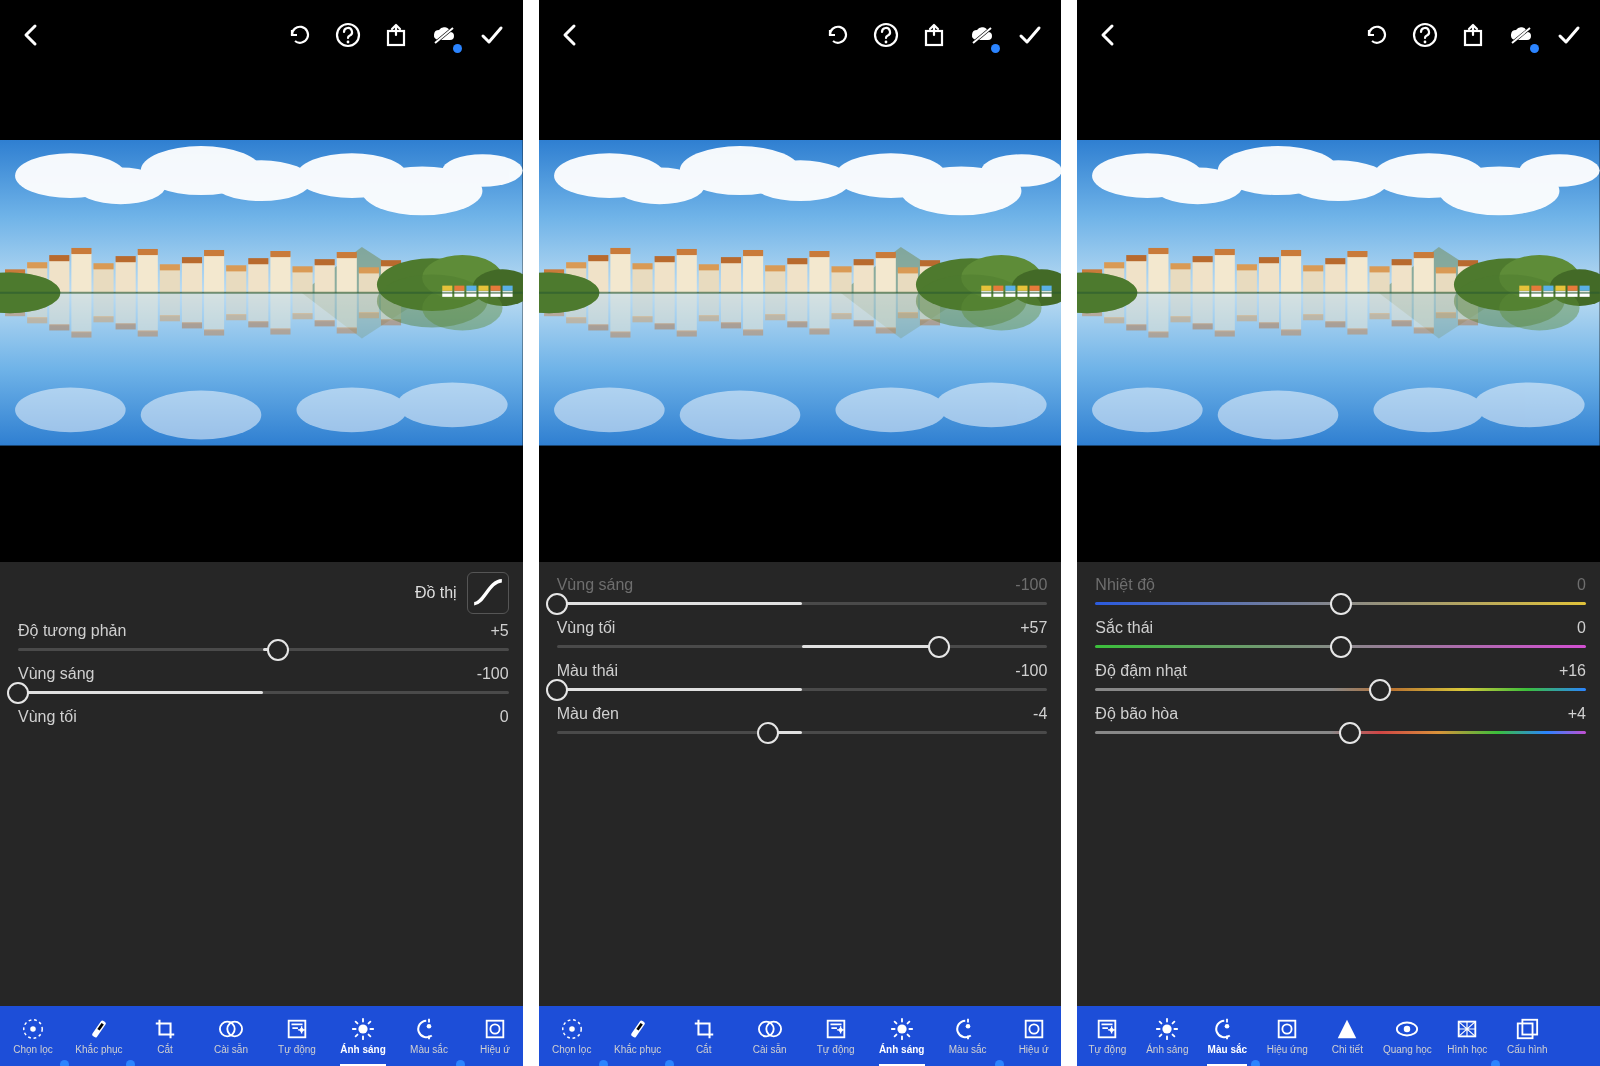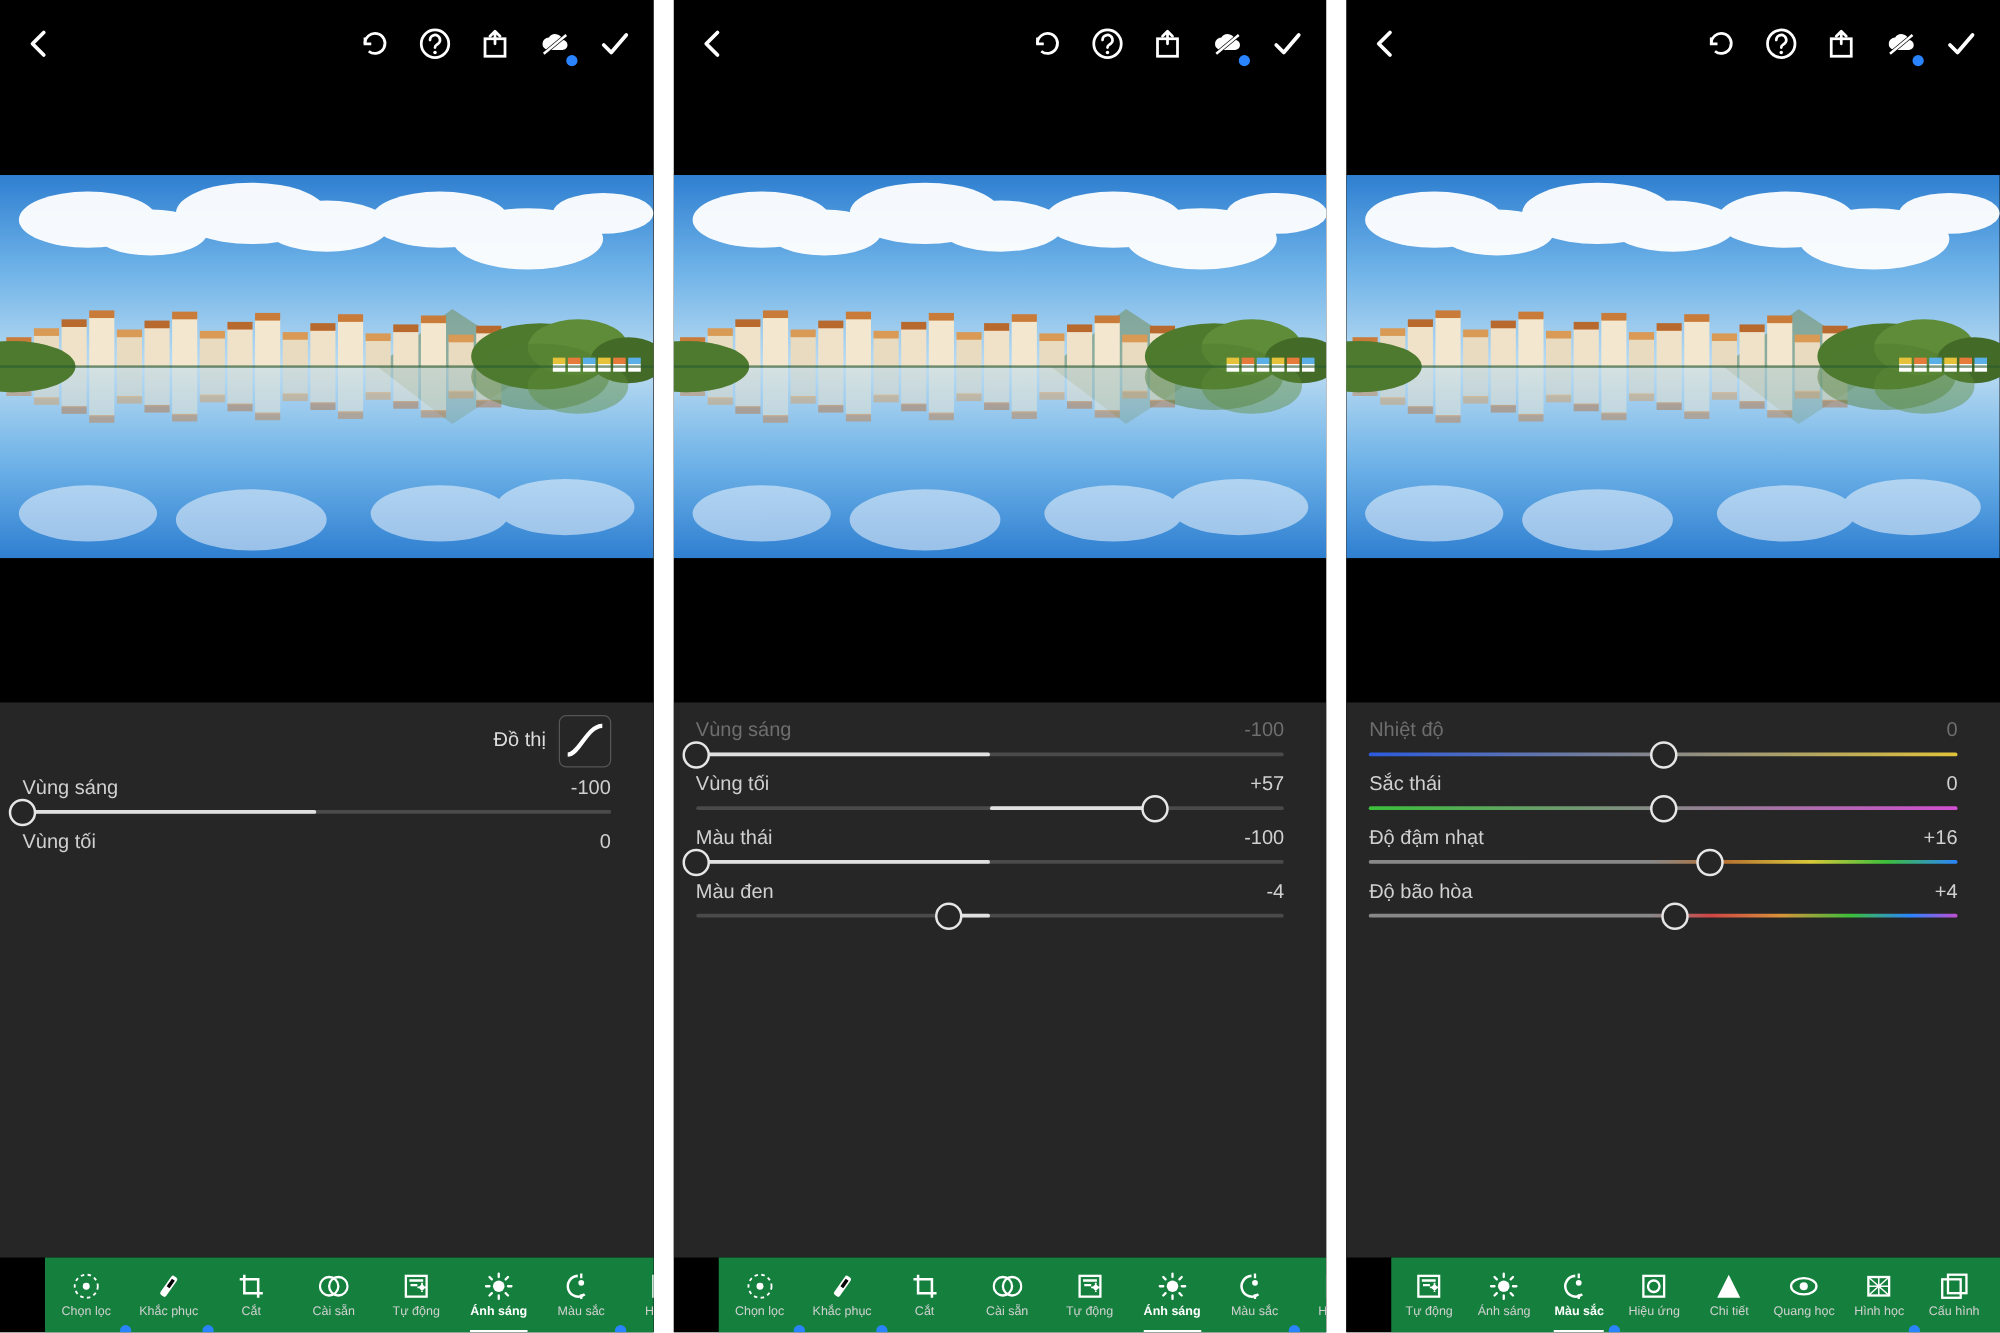--- a/index.html
+++ b/index.html
@@ -11,31 +11,31 @@
   .wrap{width:1600px;height:1066px;display:flex;gap:16px;padding:0;background:#fff;}
   .phone{flex:1;background:#000;display:flex;flex-direction:column;position:relative;overflow:hidden;}
   .topbar{height:70px;display:flex;align-items:center;padding:0 16px;justify-content:space-between;}
   .topbar .right{display:flex;gap:18px;align-items:center;}
   .iconbtn{width:30px;height:30px;display:flex;align-items:center;justify-content:center;cursor:pointer;color:#fff;}
   .iconbtn svg{width:26px;height:26px;}
   .photo{flex:0 0 300px;position:relative;margin-top:70px;}
   .landscape{width:100%;height:100%;}
   .below-photo{flex:1;background:#000;position:relative;}
   .grab{position:absolute;left:50%;transform:translateX(-50%);bottom:8px;width:40px;height:4px;background:#fff;border-radius:4px;}
-  .panel{background:#262626;padding:8px 34px 0 18px;color:#ddd;position:absolute;left:0;right:0;bottom:60px;top:562px;}
+  .panel{background:#262626;padding:8px 14px 0 18px;color:#ddd;position:absolute;left:0;right:0;bottom:60px;top:562px;}
   .graphrow{display:flex;justify-content:flex-end;align-items:center;gap:10px;height:46px;}
   .graphbtn{width:42px;height:42px;border:1px solid #555;border-radius:6px;display:flex;align-items:center;justify-content:center;}
   .slider{padding:6px 0 8px 0;}
   .slider .lbls{display:flex;justify-content:space-between;font-size:16px;color:#d0d0d0;margin-bottom:8px;}
   .track{height:3px;background:#4a4a4a;position:relative;border-radius:2px;}
   .thumb{position:absolute;top:50%;width:22px;height:22px;border:2.5px solid #e6e6e6;border-radius:50%;background:#262626;transform:translate(-50%,-50%);}
   .fill{position:absolute;top:0;bottom:0;background:#e0e0e0;border-radius:2px;}
   .cut{color:#6e6e6e;}
   
-  .tabs{position:absolute;left:0;right:0;bottom:0;height:60px;display:flex;background:#15803d;overflow:hidden;margin-left:36px;}
+  .tabs{position:absolute;left:0;right:0;bottom:0;height:60px;display:flex;background:#1d4ed8;overflow:hidden;}
   .tab{flex:0 0 auto;width:66px;display:flex;flex-direction:column;align-items:center;justify-content:center;gap:3px;cursor:pointer;padding:4px 0;}
   .tab .ico{height:24px;display:flex;align-items:center;justify-content:center;}
   .tab .ico svg{width:24px;height:24px;}
   .tab .tlabel{font-size:10px;color:#d0d0d0;white-space:nowrap;}
   .tab.active .tlabel{color:#fff;font-weight:600;}
   .tab.active{position:relative;}
   .tab.active::after{content:'';position:absolute;bottom:0;left:10px;right:10px;height:2px;background:#fff;}
   .tabs .vsep{width:1px;background:#3a3a3a;margin:8px 0;}
   .bluedot{position:absolute;right:-3px;bottom:-3px;width:9px;height:9px;background:var(--accent);border-radius:50%;}
   
@@ -234,20 +234,30 @@
       <div class="graphrow">
         <span style="font-size:16px;color:#ddd">Đồ thị</span>
         <div class="graphbtn">
             <svg viewBox="0 0 26 26" class="">
               <use href="#i-curve"></use>
             </svg>
           </div>
       </div>
         <div class="slider">
     <div class="lbls">
+      <span class="">Độ tương phản</span>
+      <span class="">+5</span>
+    </div>
+    <div class="track ">
+            <div class="fill" style="left:50%;width:3%"></div>
+            <div class="thumb" style="left:53%"></div>
+          </div>
+  </div>
+        <div class="slider">
+    <div class="lbls">
       <span class="">Vùng sáng</span>
       <span class="">-100</span>
     </div>
     <div class="track ">
             <div class="fill" style="left:0%;width:50%"></div>
             <div class="thumb" style="left:0%"></div>
           </div>
   </div>
         <div class="slider">
     <div class="lbls">

